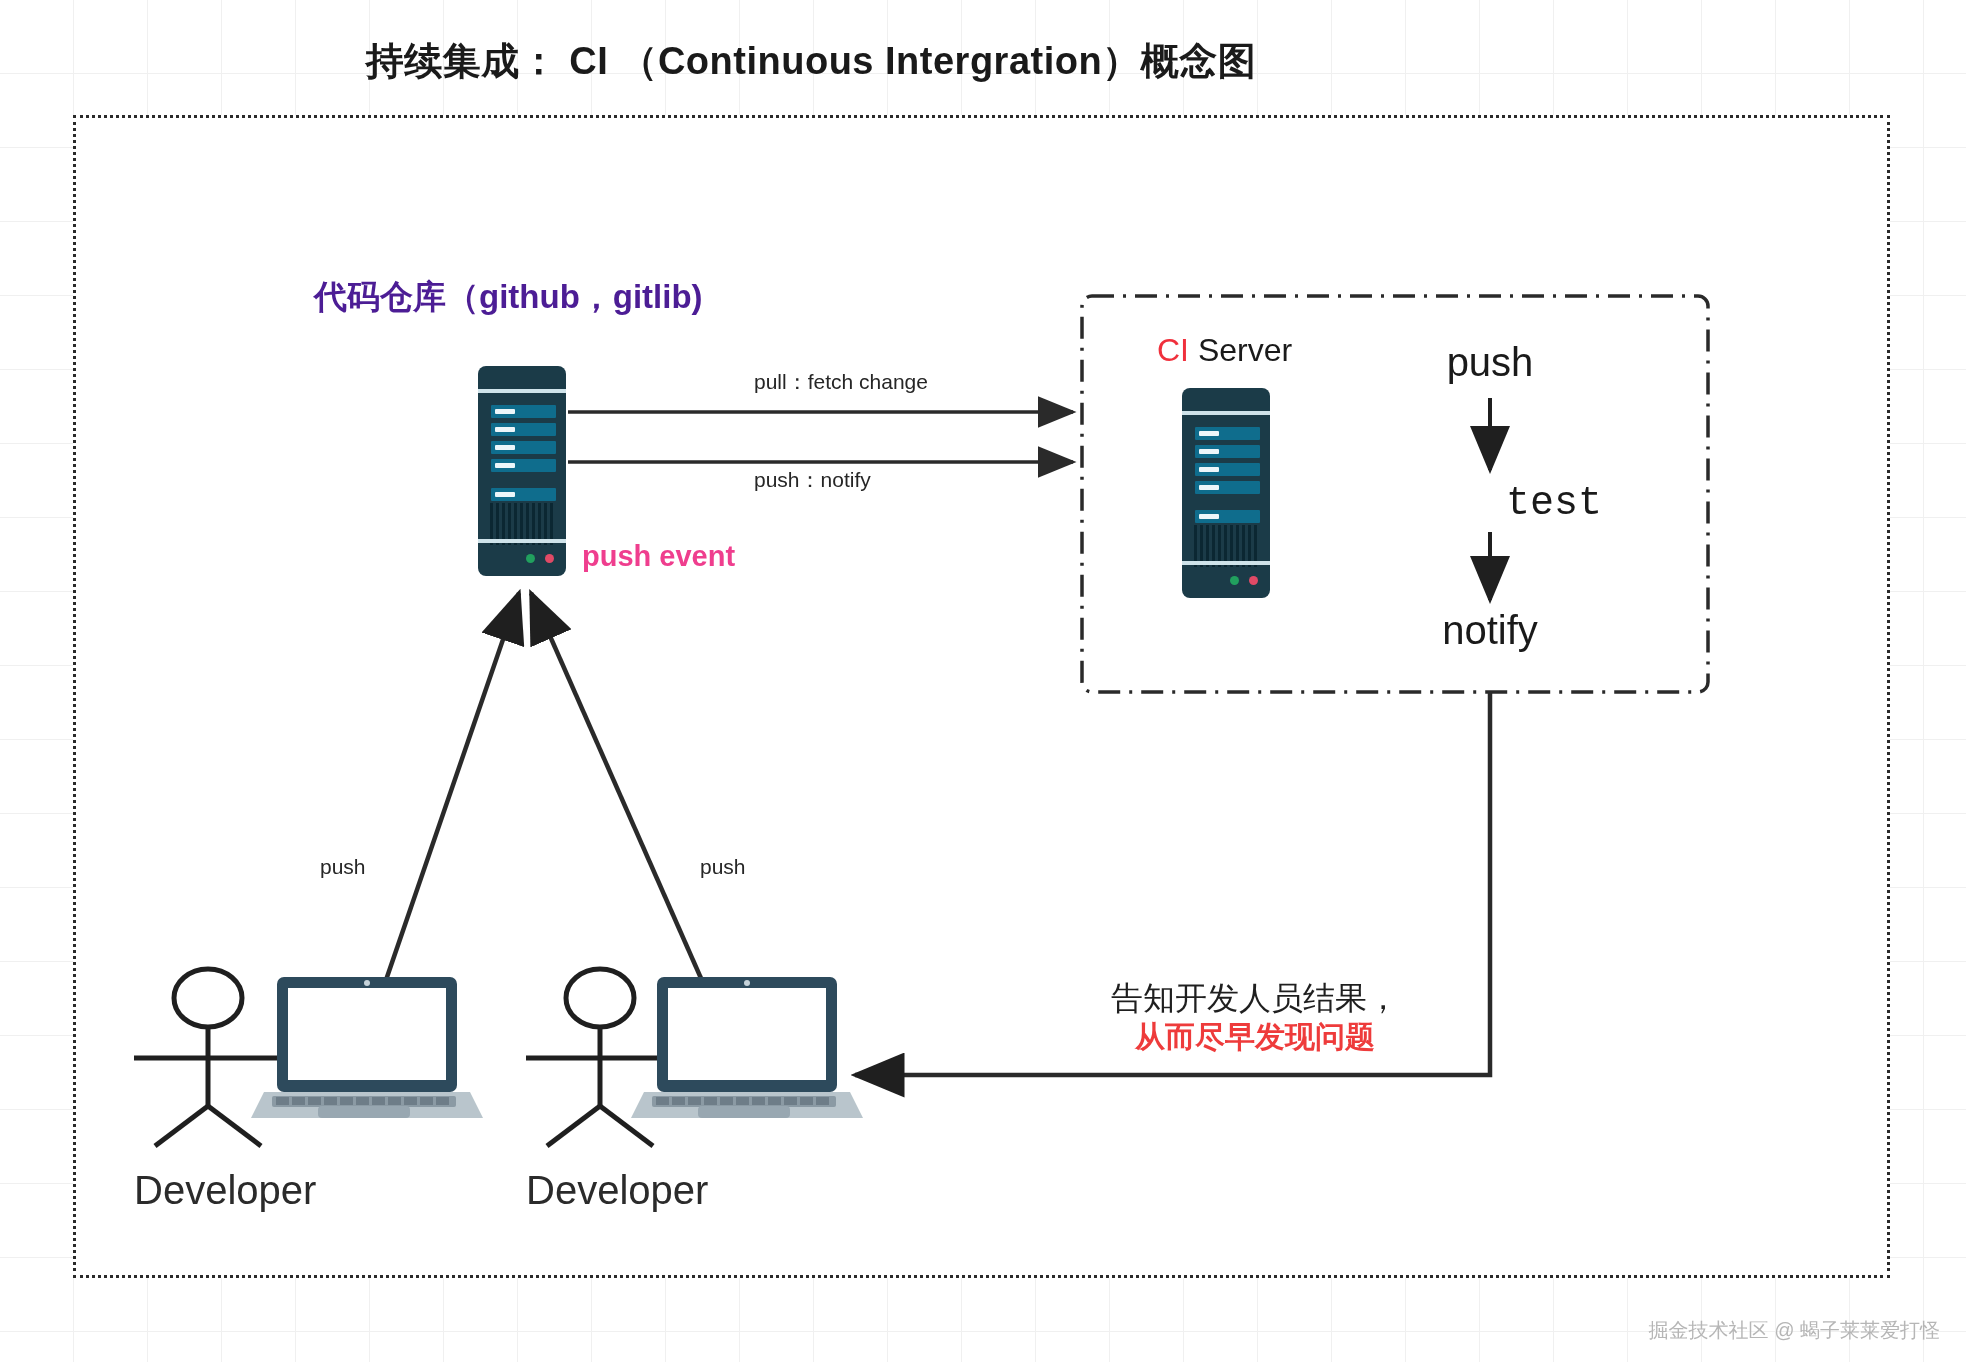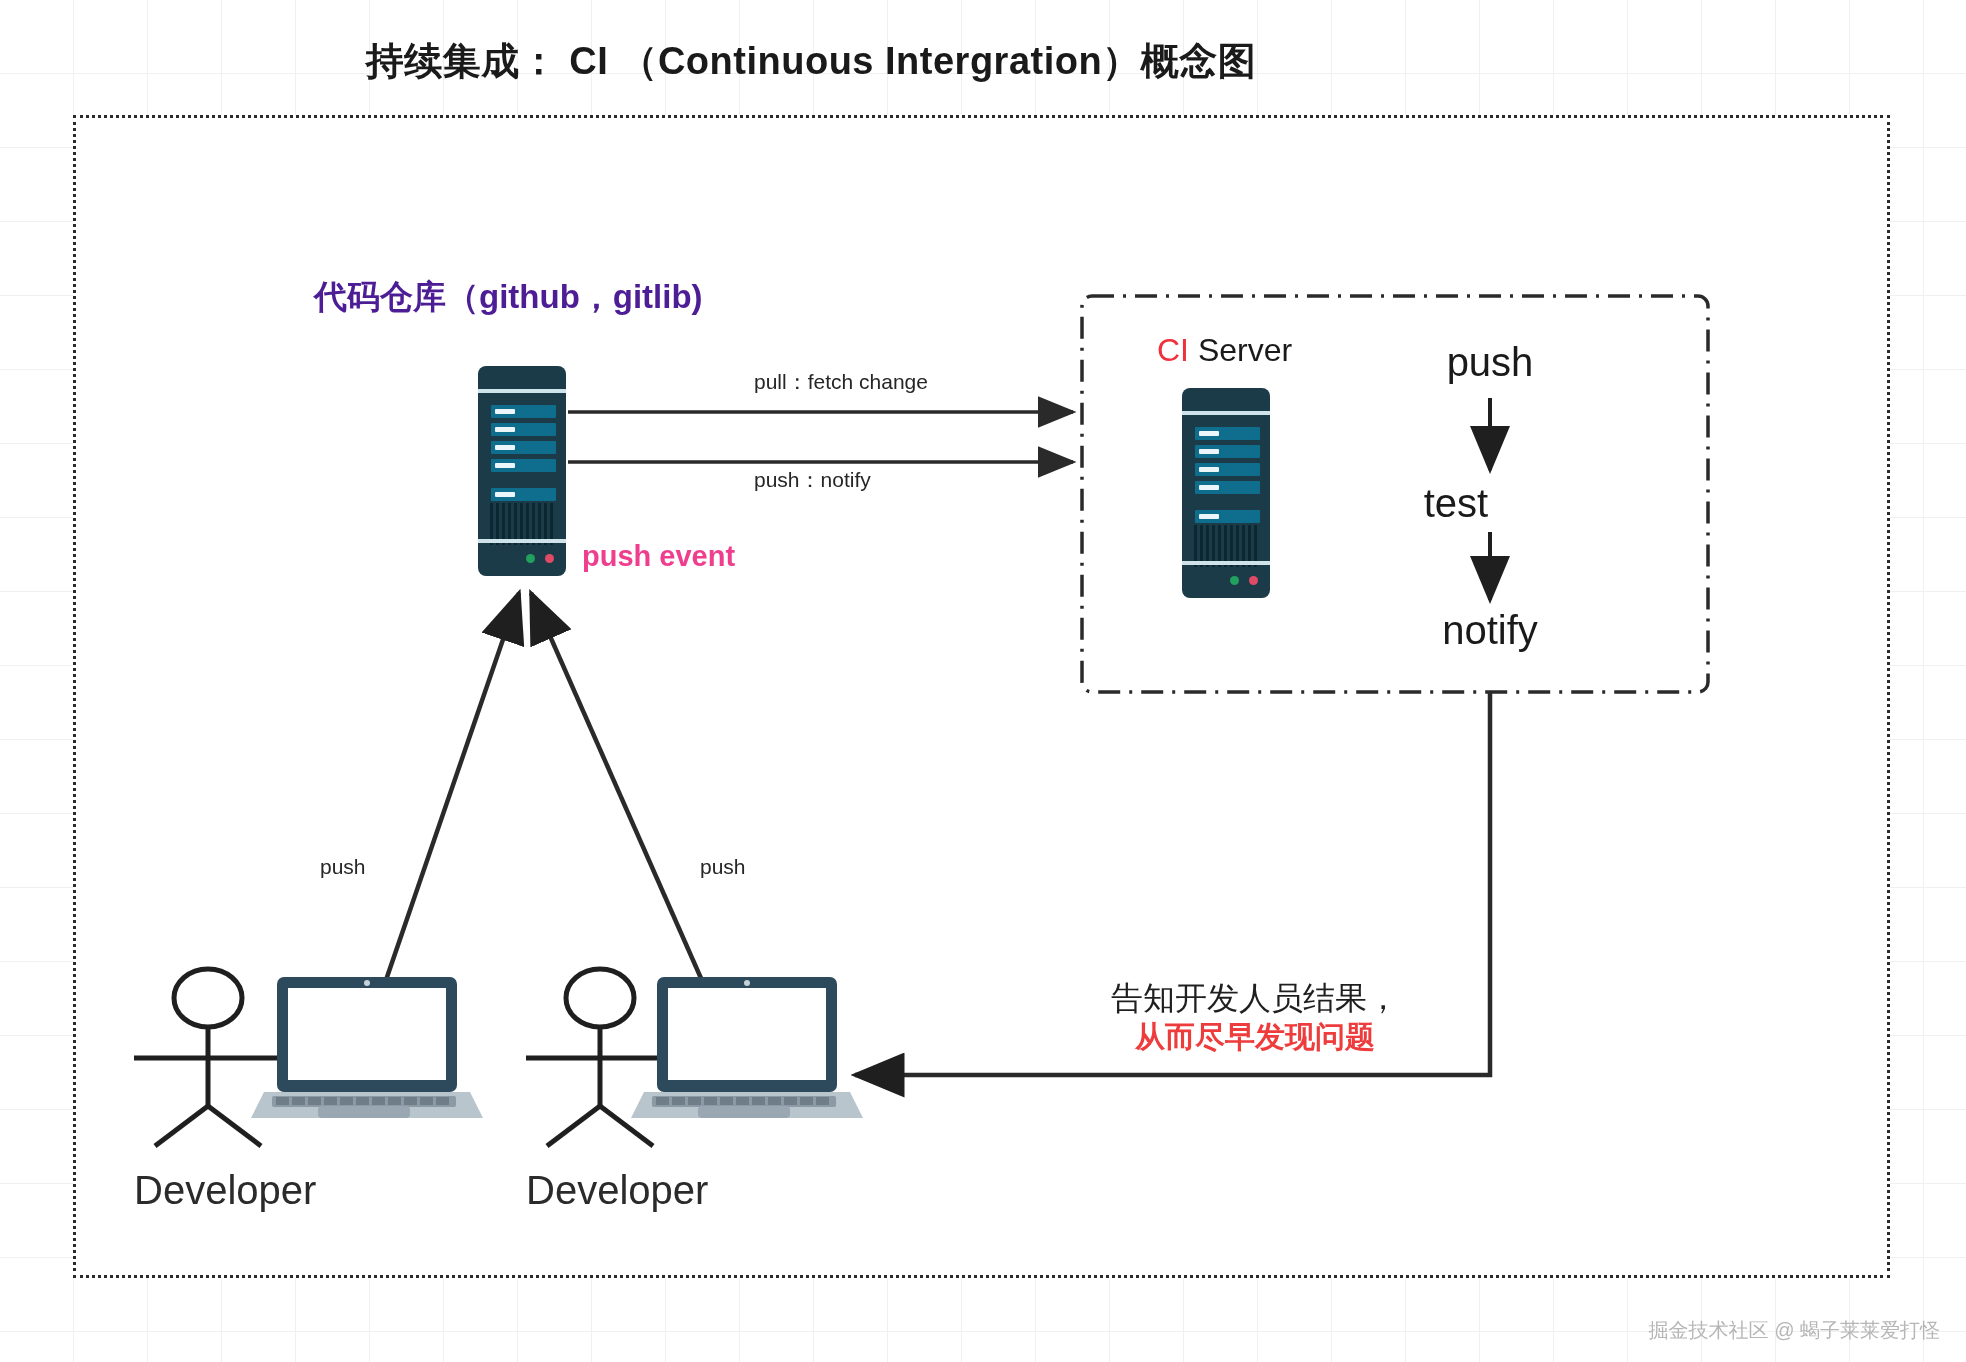--- a/index.html
+++ b/index.html
@@ -177,21 +177,21 @@
   
   .pipeline-step {
     position: absolute;
     font-size: 40px;
     color: #1a1a1a;
     text-align: center;
     width: 240px;
     white-space: nowrap;
   }
   #step-build  { left: 1370px; top: 340px; }
-  #step-test   { left: 1336px; top: 481px; }
+  #step-test   { left: 1434px; top: 481px; font-family: Liberation Mono, monospace; }
   #step-result { left: 1370px; top: 608px; }
 
   
   .flow-label {
     position: absolute;
     font-size: 21px;
     color: #262626;
     white-space: nowrap;
   }
   #label-pull  { left: 754px; top: 368px; }

